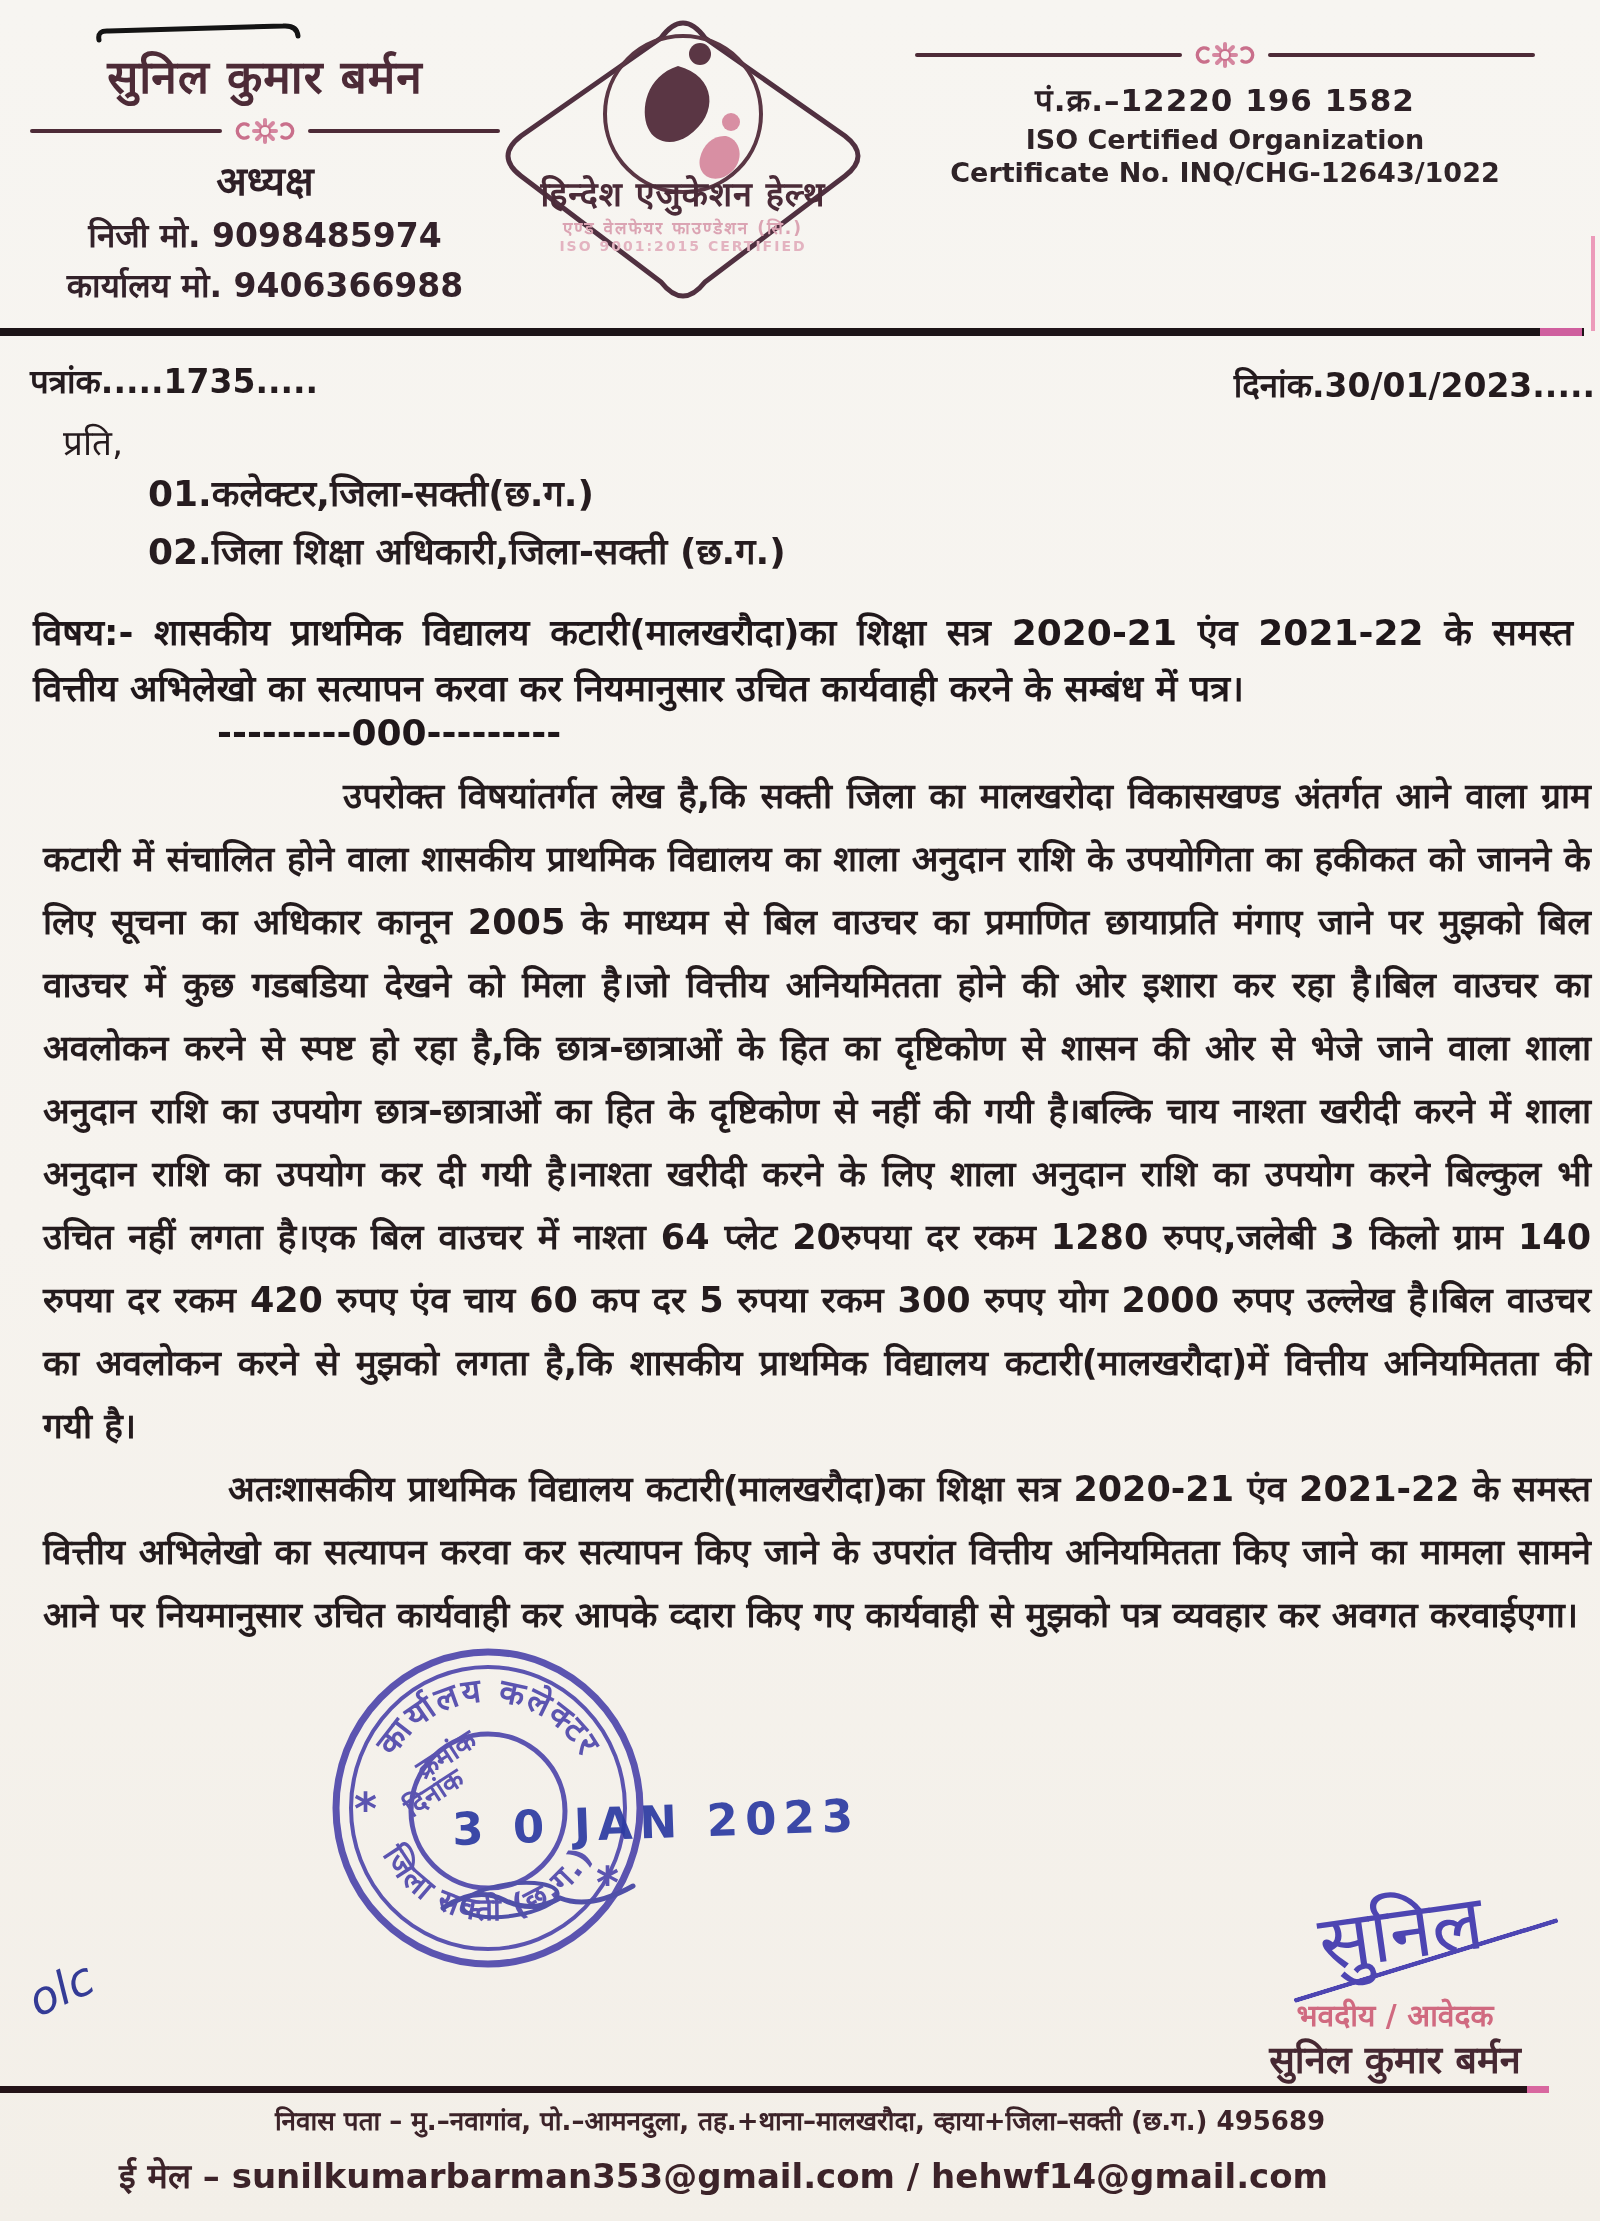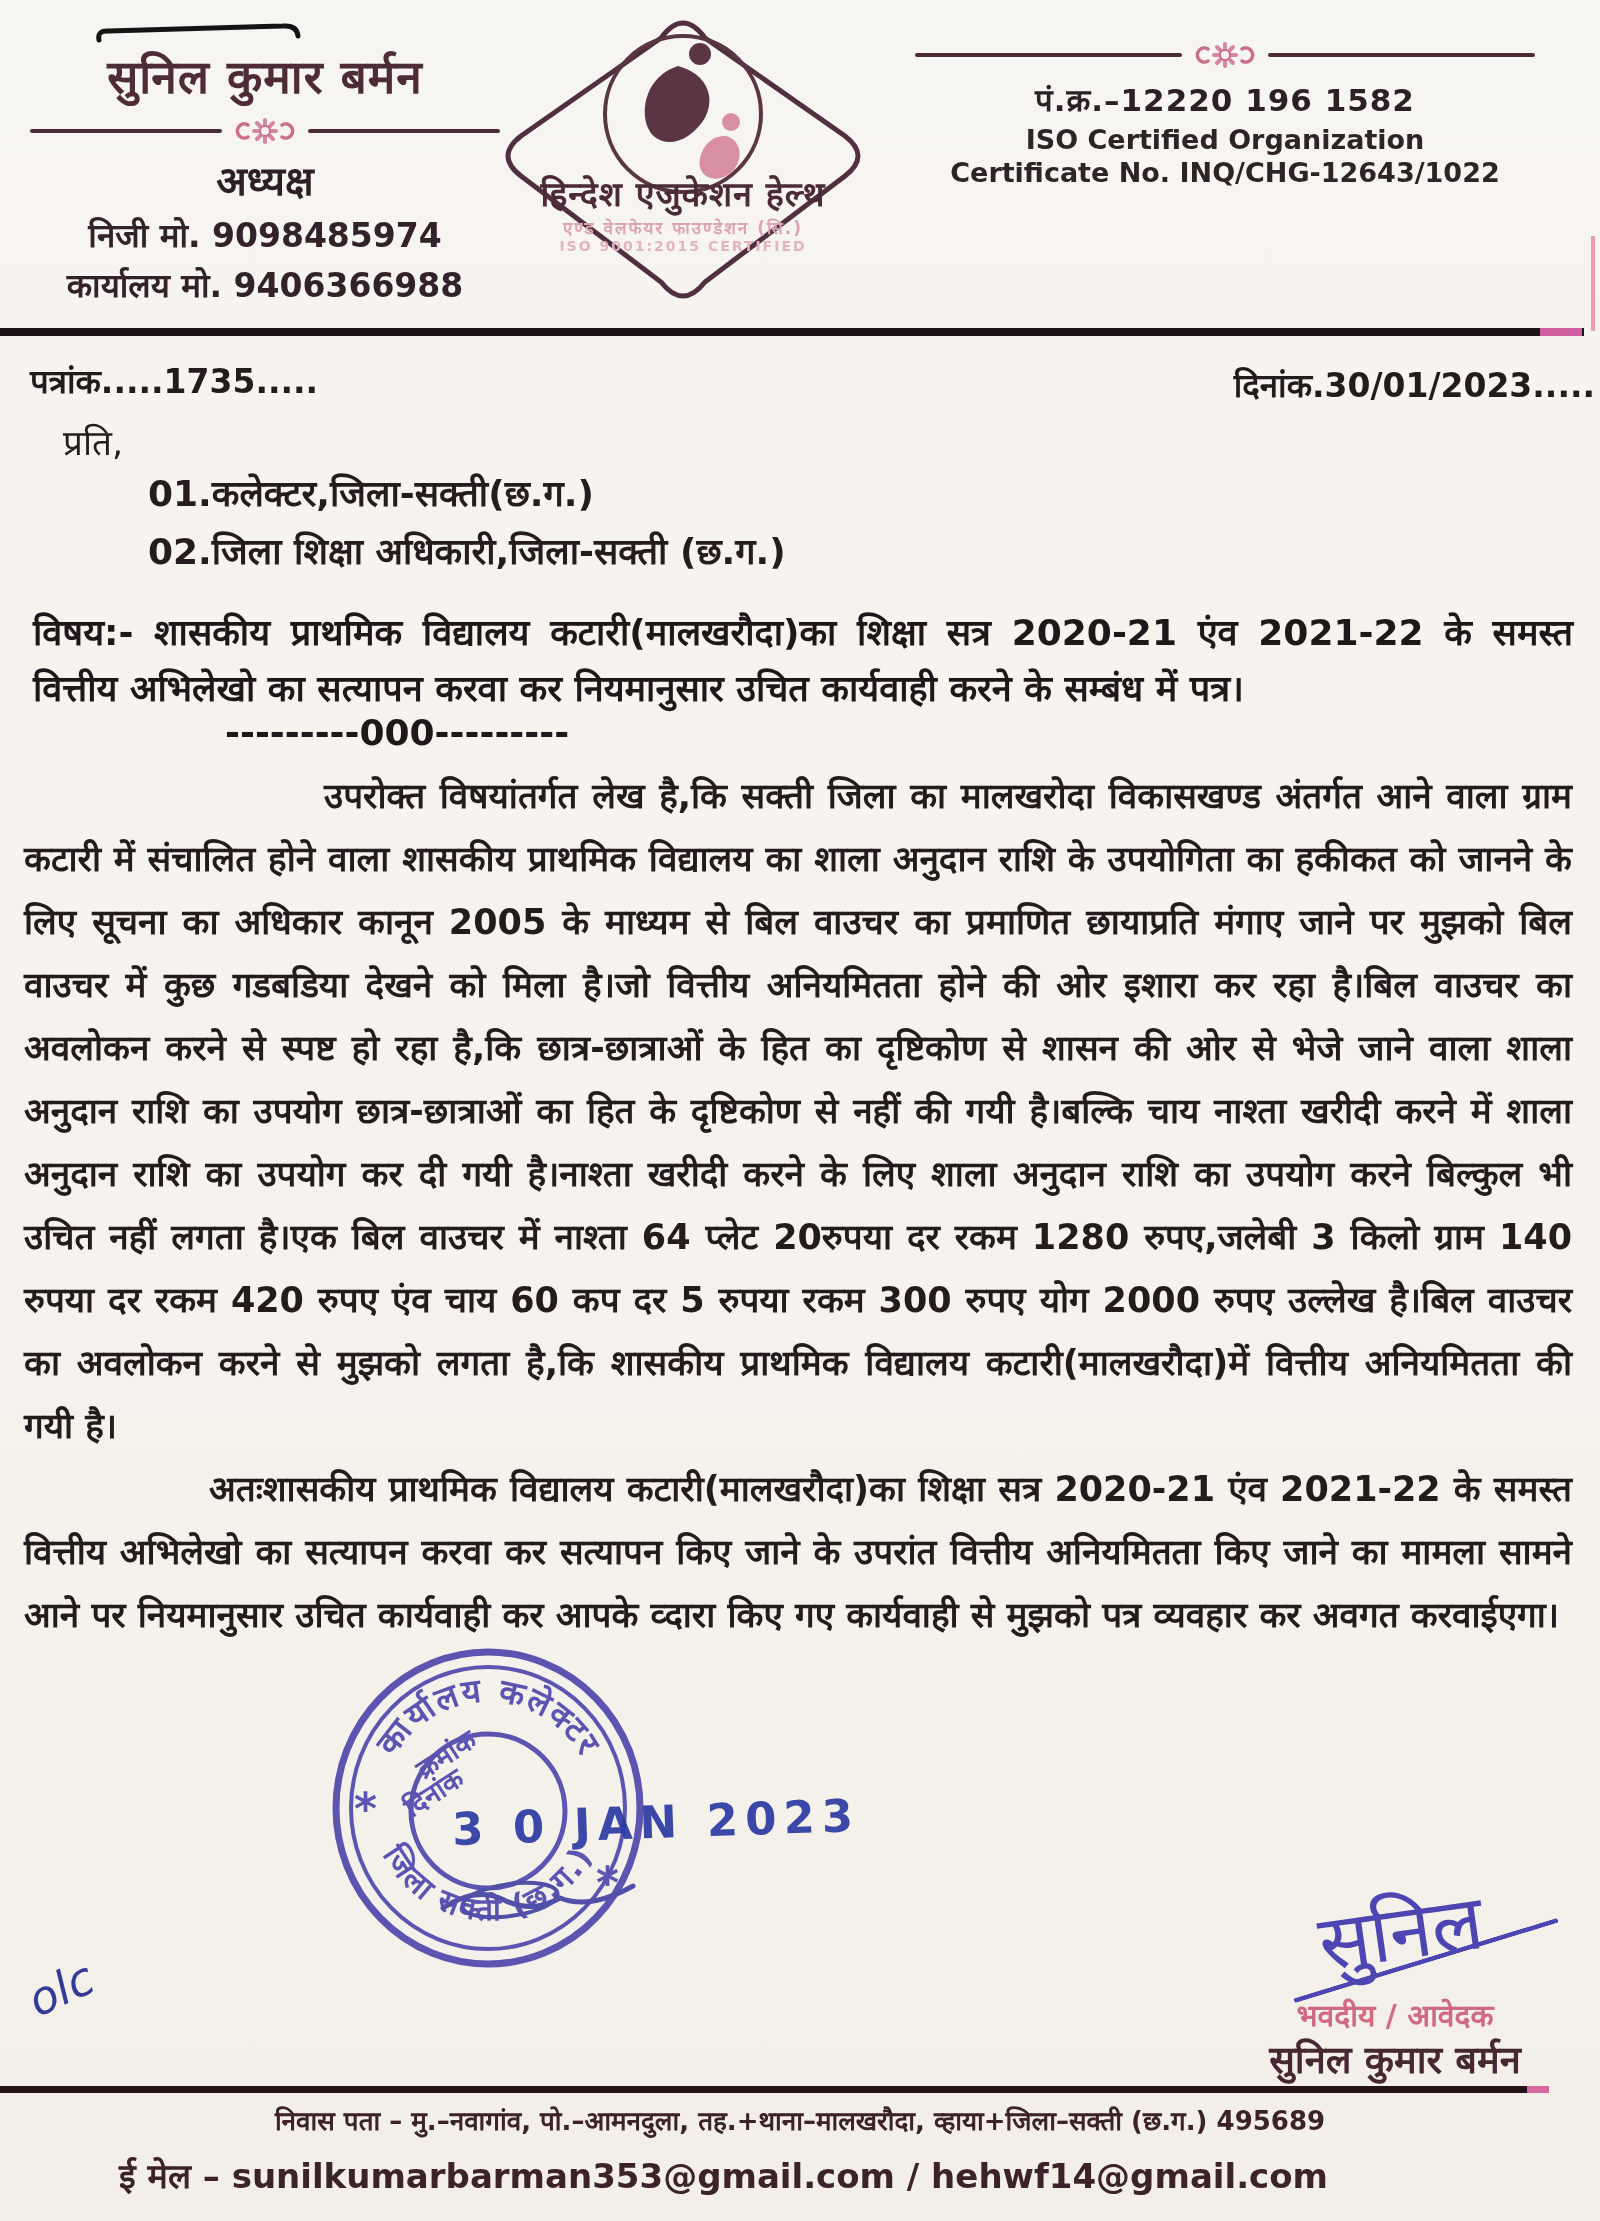--- a/index.html
+++ b/index.html
@@ -37,22 +37,22 @@
 
   
   .ref-no{left:30px;top:358px;font-size:33px;font-weight:bold;color:#241b1e;}
   .date-line{left:1100px;top:362px;width:495px;text-align:right;font-size:33px;font-weight:bold;color:#241b1e;}
   .to-label{left:63px;top:418px;font-size:35px;font-weight:normal;}
   .recipient1{left:148px;top:468px;font-size:36px;font-weight:bold;}
   .recipient2{left:148px;top:526px;font-size:36px;font-weight:bold;}
 
   
   .subject{left:33px;top:605px;width:1540px;font-size:36px;font-weight:bold;line-height:56px;text-align:justify;color:#1f171a;}
-  .separator{left:225px;top:712px;font-size:36px;font-weight:bold;color:#1f171a;}
-  .body-text{left:24px;top:765px;width:1548px;font-size:35px;font-weight:600;line-height:63px;text-align:justify;color:#241b1d;}
+  .separator{left:217px;top:712px;font-size:36px;font-weight:bold;color:#1f171a;}
+  .body-text{left:43px;top:765px;width:1548px;font-size:35px;font-weight:600;line-height:63px;text-align:justify;color:#241b1d;}
   .body-text p{margin:0;}
   .body-text .p1{text-indent:300px;}
   .body-text .p2{text-indent:185px;}
 
   
   .stamp{left:328px;top:1646px;width:340px;height:334px;}
   .stamp svg text{font-family:"DejaVu Sans","Liberation Sans",sans-serif;}
   .date-stamp{left:452px;top:1796px;font-size:45px;font-weight:bold;letter-spacing:7px;color:#2c3aa2;transform:rotate(-2deg);opacity:.92;}
   .note-left{left:28px;top:1962px;font-size:46px;font-style:italic;color:#343b96;transform:rotate(-25deg);}
 

